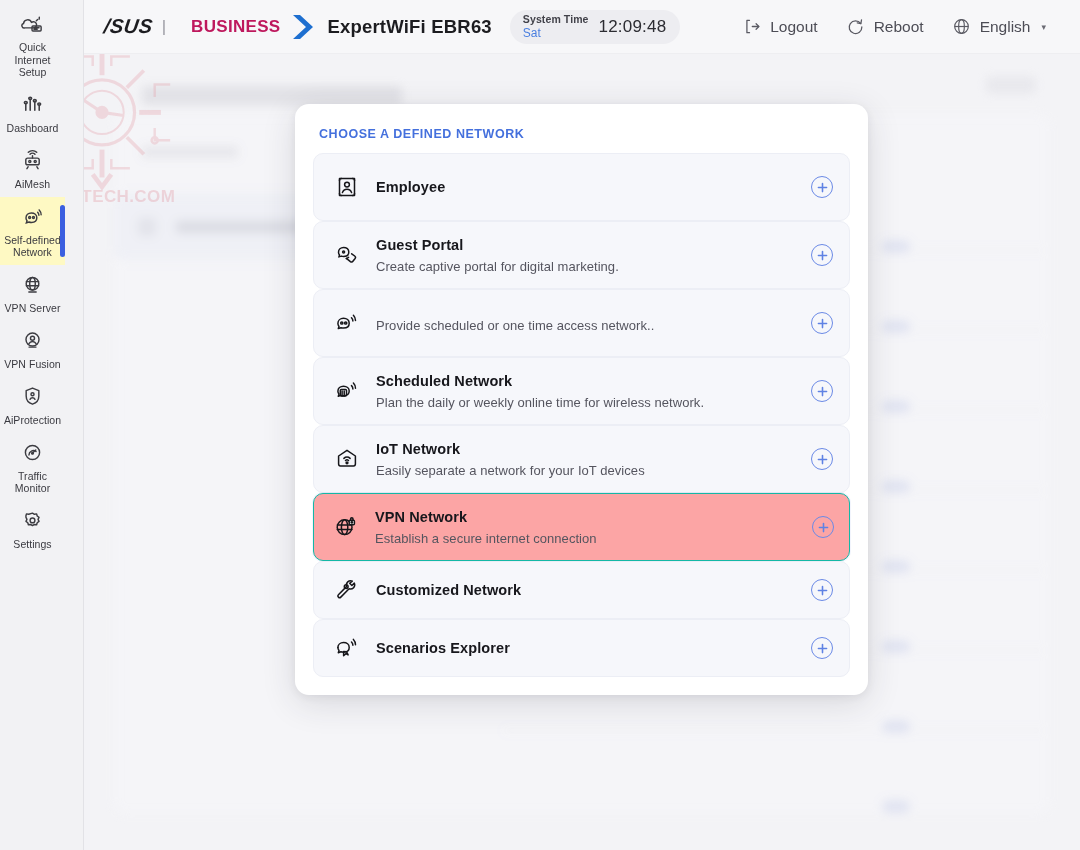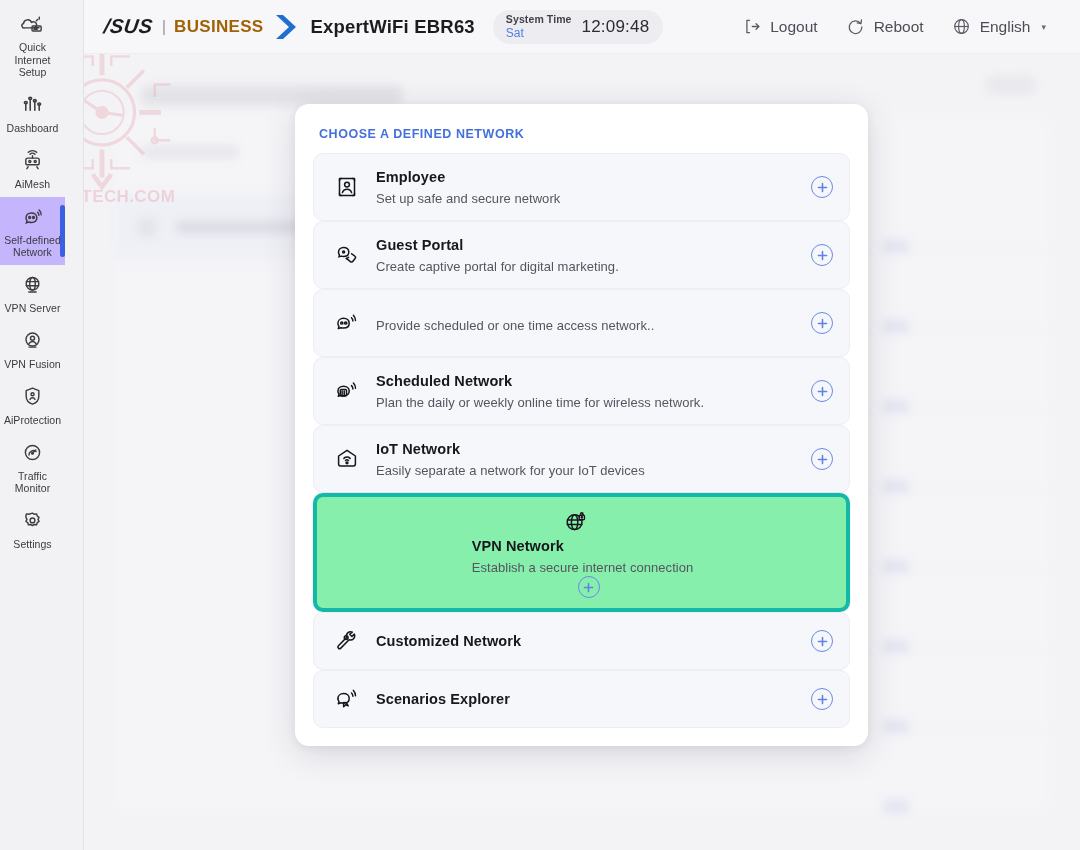--- a/index.html
+++ b/index.html
@@ -34,21 +34,21 @@
     position: relative;
     width: 65px;
     min-height: 56px;
     display: flex;
     flex-direction: column;
     align-items: center;
     justify-content: flex-start;
     padding: 7px 2px 6px 2px;
     cursor: pointer;
   }
-  .side-item.active { background: #c4b5fd; }
+  .side-item.active { background: #fef9c3; }
   .side-item.active::after {
     content: "";
     position: absolute;
     right: 0; top: 8px; bottom: 8px;
     width: 5px;
     border-radius: 3px;
     background: #3b5fe0;
   }
   .side-ic {
     width: 26px; height: 26px;
@@ -92,22 +92,23 @@
   }
   .brand-sep {
     color: #9a9aa2;
     margin: 0 8px 0 9px;
     font-size: 17px;
     font-weight: 300;
   }
   .biz-word {
     font-size: 17px;
     font-weight: 700;
-    color: #a16207;
+    color: #be185d;
     letter-spacing: .3px;
+    margin-left: 17px;
   }
   .chev {
     margin-left: 11px;
     width: 22px; height: 26px;
     color: #1e6fd0;
   }
   .chev svg { width: 22px; height: 26px; display: block; }
   .model {
     margin-left: 14px;
     font-size: 18.5px;
@@ -304,25 +305,24 @@
     display: flex;
     align-items: center;
     background: #f6f7fb;
     border: 1px solid #eceef5;
     border-radius: 10px;
     min-height: 68px;
     padding: 11px 16px 11px 18px;
     cursor: pointer;
   }
   .net-item.selected {
-    background: #86efac;
-    border: 4px solid #14b8a6;
+    background: #fca5a5;
+    border: 1px solid #14b8a6;
     box-shadow: 0 0 0 1px rgba(74,111,224,.07);
     padding: 10px 15px 10px 17px;
-    flex-direction: column;
   }
   .net-item.compact { min-height: 58px; }
   .net-ic {
     width: 30px; height: 30px;
     flex: 0 0 30px;
     display: flex; align-items: center; justify-content: center;
     color: #16161a;
     margin-right: 14px;
   }
   .net-ic svg { width: 26px; height: 26px; display: block; }
@@ -607,21 +607,20 @@
         <span class="net-ic">
           <svg viewBox="0 0 26 26" fill="none" stroke="currentColor" stroke-width="1.5" stroke-linecap="round" stroke-linejoin="round">
             <path d="M7.5 4.5H5.5v2M18.5 4.5h2v2M7.5 21.5H5.5v-2M18.5 21.5h2v-2"></path>
             <rect x="5.5" y="4.5" width="15" height="17" rx="1.6" stroke-dasharray="0"></rect>
             <circle cx="13" cy="10.6" r="2.4"></circle>
             <path d="M8.4 18.6a4.8 4.8 0 0 1 9.2 0"></path>
           </svg>
         </span>
         <div class="net-txt">
           <div class="net-name">Employee</div>
-          <div class="net-desc">Set up safe and secure network</div>
         </div>
         <span class="plus-btn">
           <svg viewBox="0 0 14 14" fill="none" stroke="currentColor" stroke-width="1.7" stroke-linecap="round">
               <path d="M7 2.6v8.8M2.6 7h8.8"></path>
             </svg>
         </span>
       </div>
 
       <div class="net-item">
         <span class="net-ic">

